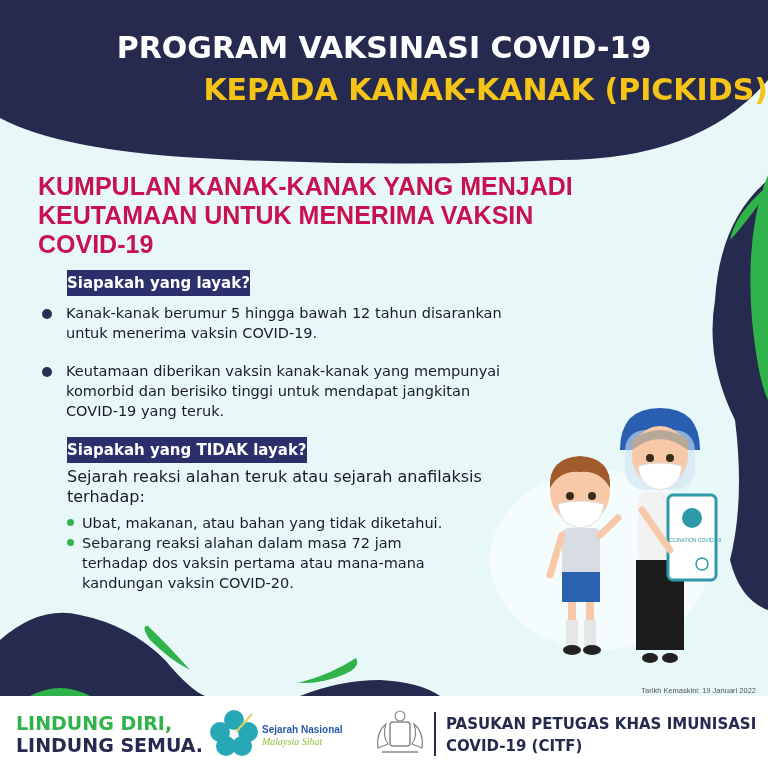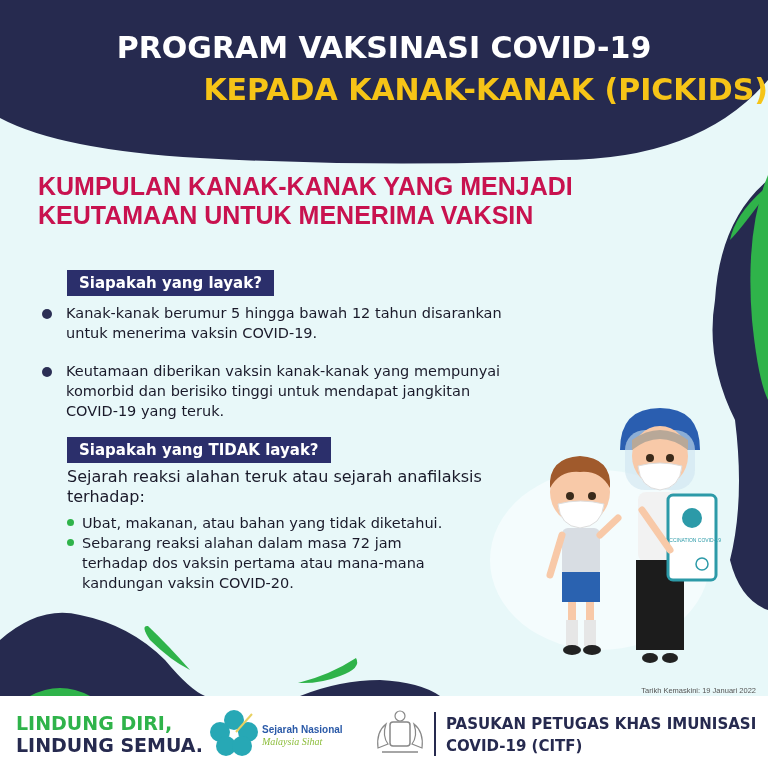--- a/index.html
+++ b/index.html
@@ -1,21 +1,21 @@
 <!DOCTYPE html>
 <html><head>
 <meta charset="utf-8">
 <style>
   html, body { margin:0; padding:0; }
   body { width:768px; height:768px; overflow:hidden; background:#e8f8f9; position:relative; font-family:"Liberation Sans", sans-serif; }
   .bg-svg { position:absolute; left:0; top:0; width:768px; height:768px; }
   .title1 { position:absolute; top:30px; width:768px; text-align:center; color:#ffffff; font-weight:bold; font-size:30px; letter-spacing:0px; font-family:"DejaVu Sans", sans-serif; }
   .title2 { position:absolute; top:72px; width:768px; text-align:right; color:#f6c417; font-weight:bold; font-size:30px; font-family:"DejaVu Sans", sans-serif; }
   .pink { position:absolute; left:38px; top:172px; color:#c8124f; font-weight:bold; font-size:25px; line-height:29px; font-family:"Liberation Sans", sans-serif; width:620px; }
-  .tag { position:absolute; background:#2b2f6b; color:#fff; font-weight:bold; font-size:15px; padding:4px 12px; font-family:"DejaVu Sans", sans-serif; }
+  .tag { position:absolute; background:#2b2f6b; color:#fff; font-weight:bold; font-size:15px; padding:4px 0; font-family:"DejaVu Sans", sans-serif; }
   .tag1 { left:67px; top:270px; }
   .tag2 { left:67px; top:437px; }
   .bullet { position:absolute; left:66px; color:#1a1a2a; font-size:14.5px; line-height:20px; font-family:"DejaVu Sans", sans-serif; width:520px; }
   .dot { position:absolute; left:42px; width:10px; height:10px; border-radius:50%; background:#2b2f55; }
   .b1 { top:303px; }
   .d1 { top:309px; }
   .b2 { top:361px; }
   .d2 { top:367px; }
   .intro { position:absolute; left:67px; top:467px; font-size:16px; line-height:20px; color:#1a1a2a; font-family:"DejaVu Sans", sans-serif; width:440px; }
   .gb { position:absolute; left:82px; font-size:14.5px; line-height:20px; color:#1a1a2a; font-family:"DejaVu Sans", sans-serif; width:430px; }
@@ -54,20 +54,21 @@
 
   <ellipse cx="600" cy="560" rx="110" ry="90" fill="#f4fcfd"></ellipse>
 </svg>
 
 <div class="title1">PROGRAM VAKSINASI COVID-19</div>
 <div class="title2">KEPADA KANAK-KANAK (PICKIDS)</div>
 
 <div class="pink">
   <div>KUMPULAN KANAK-KANAK YANG MENJADI</div>
   <div>KEUTAMAAN UNTUK MENERIMA VAKSIN</div>
+  <div>COVID-19</div>
 </div>
 
 <div class="tag tag1">Siapakah yang layak?</div>
 
 <div class="dot d1"></div>
 <div class="bullet b1">
   <div>Kanak-kanak berumur 5 hingga bawah 12 tahun disarankan</div>
   <div>untuk menerima vaksin COVID-19.</div>
 </div>
 

